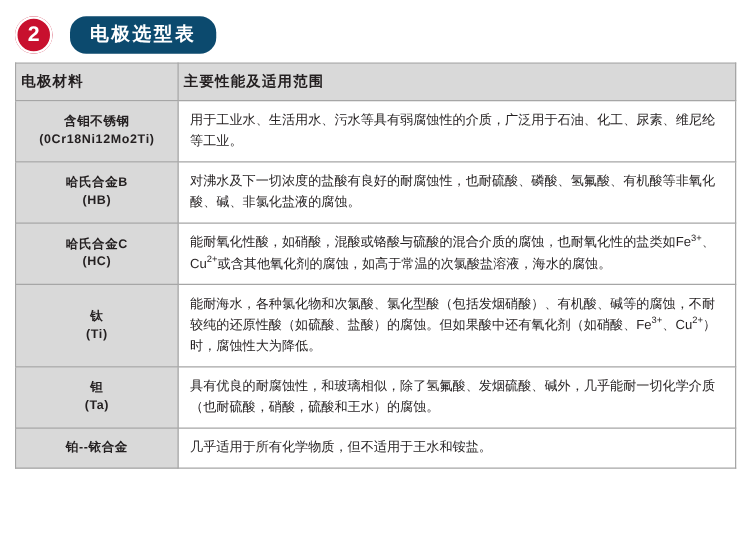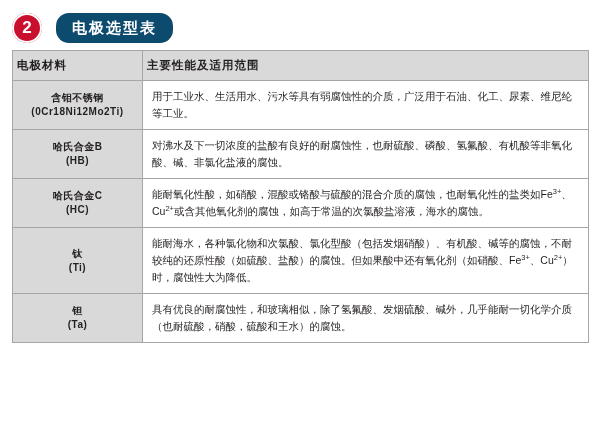--- a/index.html
+++ b/index.html
@@ -159,17 +159,21 @@
           </td>
           <td class="desc">能耐海水，各种氯化物和次氯酸、氯化型酸（包括发烟硝酸）、有机酸、碱等的腐蚀，不耐较纯的还原性酸（如硫酸、盐酸）的腐蚀。但如果酸中还有氧化剂（如硝酸、Fe<sup>3+</sup>、Cu<sup>2+</sup>）时，腐蚀性大为降低。</td>
         </tr>
         <tr>
           <td class="mat">
             <div>钽</div>
             <div>(Ta)</div>
           </td>
           <td class="desc">具有优良的耐腐蚀性，和玻璃相似，除了氢氟酸、发烟硫酸、碱外，几乎能耐一切化学介质（也耐硫酸，硝酸，硫酸和王水）的腐蚀。</td>
         </tr>
+        <tr>
+          <td class="mat">铂--铱合金</td>
+          <td class="desc">几乎适用于所有化学物质，但不适用于王水和铵盐。</td>
+        </tr>
       </tbody>
     </table>
   </div>
 
 </div>
 
 </body></html>

